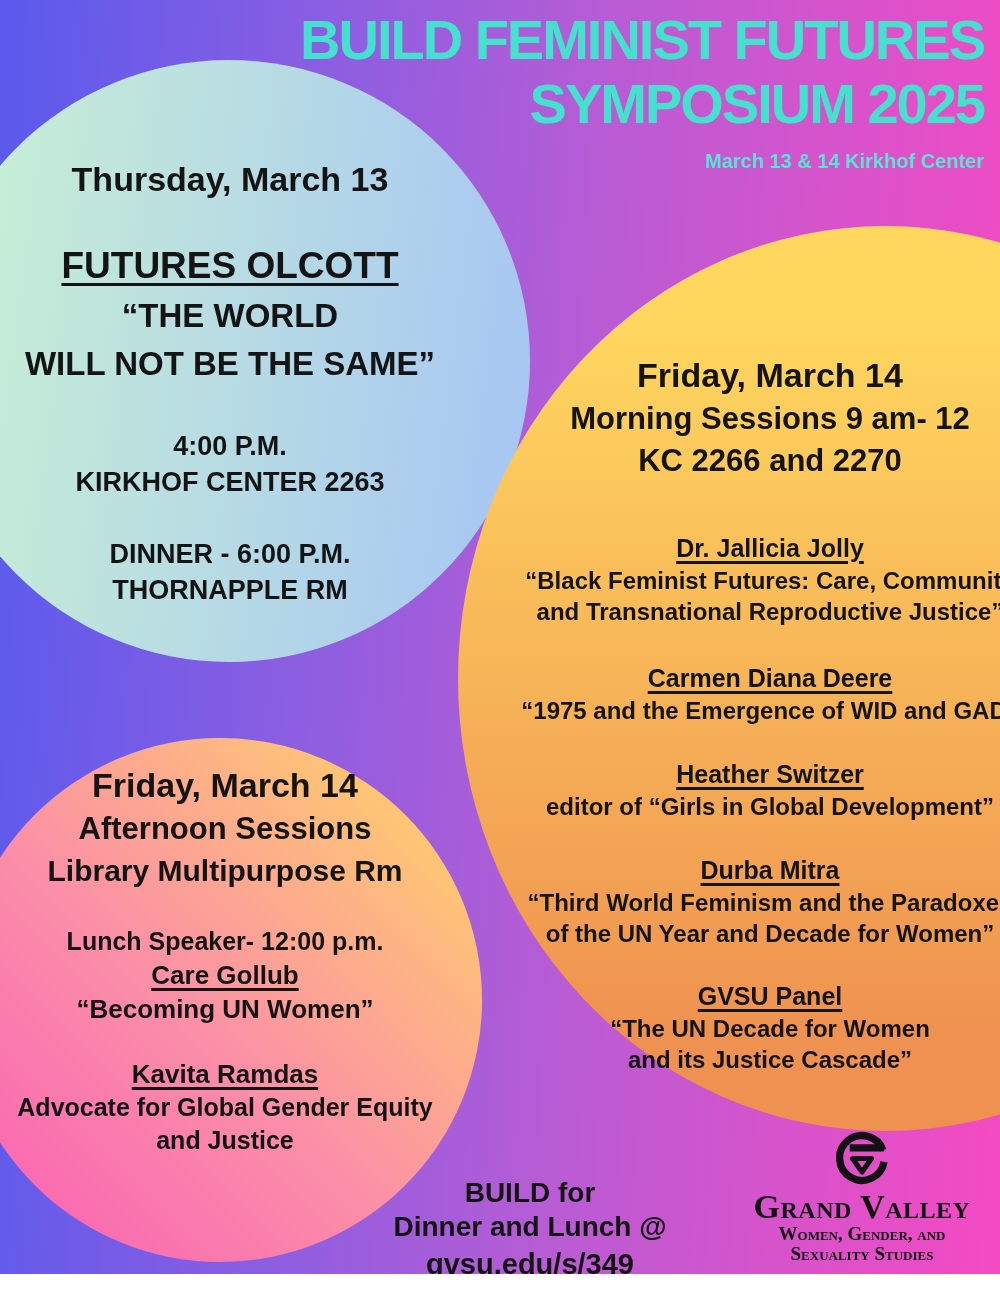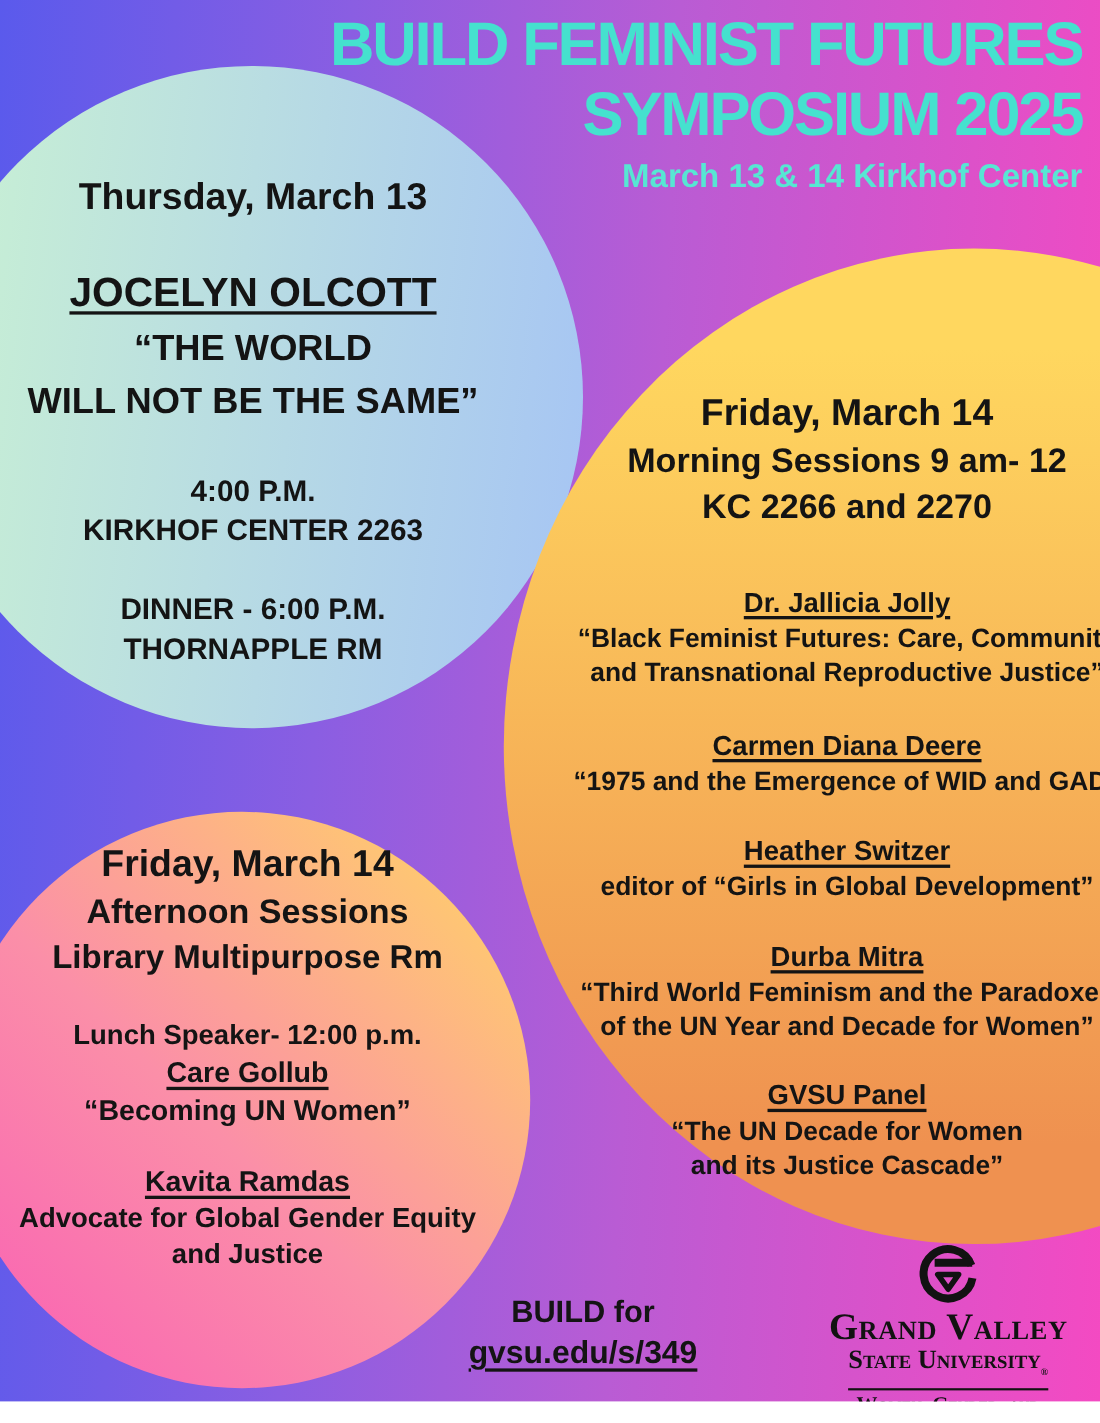--- a/index.html
+++ b/index.html
@@ -11,21 +11,21 @@
   .circle{position:absolute; border-radius:50%;}
   .circle-thursday{left:-72px; top:60px; width:602px; height:602px;
     background:linear-gradient(97deg,#c8f0d4 6%, #a7c6f3 96%);}
   .circle-morning{left:458px; top:226px; width:855px; height:905px;
     background:linear-gradient(180deg,#ffd75f 10%, #ef9150 90%);}
   .circle-afternoon{left:-42px; top:738px; width:524px; height:524px;
     background:linear-gradient(225deg,#ffd466 4%, #fb8fa8 55%, #f95cb5 100%);}
   .abs{position:absolute; text-align:center; font-weight:bold; line-height:1.25;}
   .title-block{position:absolute; top:8px; right:16px; text-align:right; font-weight:bold;}
   .title-line{font-size:56px; line-height:64px; letter-spacing:-2px; color:#45e1ce;}
-  .sub-line{font-size:30px; line-height:38px; margin-top:6px; letter-spacing:0; color:#57e6d3;}
+  .sub-line{font-size:20px; line-height:38px; margin-top:6px; letter-spacing:0; color:#57e6d3;}
   .u{text-decoration:underline; text-decoration-thickness:3px; text-underline-offset:5px;}
   .u2{text-decoration:underline; text-decoration-thickness:2.5px; text-underline-offset:4px;}
   .fs37{font-size:37px;} .fs34{font-size:34px;} .fs33{font-size:33px; line-height:48px;}
   .fs31{font-size:31px;} .fs30{font-size:30px;} .fs29{font-size:29px;}
   .fs28{font-size:28px; line-height:34px;} .fs27{font-size:27px; line-height:36px;}
   .fs26{font-size:26px; line-height:34px;} .fs25{font-size:25px; line-height:33px;}
   .head-morning div:first-child{line-height:46px;}
   .head-morning div{line-height:42px;}
   .head-aft div:first-child{line-height:45px;}
   .head-aft div{line-height:42px;}
@@ -49,21 +49,21 @@
   <div class="circle circle-morning"></div>
   <div class="circle circle-afternoon"></div>
 
   <div class="title-block">
     <div class="title-line">BUILD FEMINIST FUTURES</div>
     <div class="title-line">SYMPOSIUM 2025</div>
     <div class="sub-line">March 13 &amp; 14 Kirkhof Center</div>
   </div>
 
   <div class="abs fs34" style="left:-10px; top:158px; width:480px;">Thursday, March 13</div>
-  <div class="abs fs37" style="left:-10px; top:243px; width:480px;"><span class="u">JOCELYN OLCOTT</span></div>
+  <div class="abs fs37" style="left:-10px; top:243px; width:480px;"><span class="u">FUTURES OLCOTT</span></div>
   <div class="abs fs33" style="left:-10px; top:292px; width:480px;">
     <div>“THE WORLD</div>
     <div>WILL NOT BE THE SAME”</div>
   </div>
   <div class="abs fs27" style="left:-10px; top:428px; width:480px;">
     <div>4:00 P.M.</div>
     <div>KIRKHOF CENTER 2263</div>
   </div>
   <div class="abs fs27" style="left:-10px; top:536px; width:480px;">
     <div>DINNER - 6:00 P.M.</div>
@@ -117,28 +117,28 @@
   </div>
 
   <div class="abs" style="left:-10px; top:1057px; width:470px;">
     <div class="fs26"><span class="u2">Kavita Ramdas</span></div>
     <div class="fs25">Advocate for Global Gender Equity</div>
     <div class="fs25">and Justice</div>
   </div>
 
   <div class="abs" style="left:380px; top:1176px; width:300px;">
     <div class="fs28">BUILD for</div>
+    <div class="fs28">Dinner and Lunch @</div>
     <div class="fs29" style="line-height:40px;"><span class="u">gvsu.edu/s/349</span></div>
   </div>
 
   <div class="logo-col">
     <svg class="logo-mark" width="56" height="56" viewBox="0 0 100 100" aria-hidden="true">
       <path d="M 87.6 36.3 A 40 40 0 1 0 89.4 57" fill="none" stroke="#121212" stroke-width="13"></path>
       <path d="M 28 32 H 89" fill="none" stroke="#121212" stroke-width="13"></path>
       <path d="M 33 51 H 67 L 50 75 Z" fill="none" stroke="#121212" stroke-width="9" stroke-linejoin="round"></path>
     </svg>
     <div class="logo-gv">Grand Valley</div>
-    <div><span class="logo-su"><span>State University</span><span class="logo-reg">®</span></span></div>
     <div class="logo-wgs">Women, Gender, and</div>
     <div class="logo-wgs">Sexuality Studies</div>
   </div>
 
 </div>
 
 </body></html>

